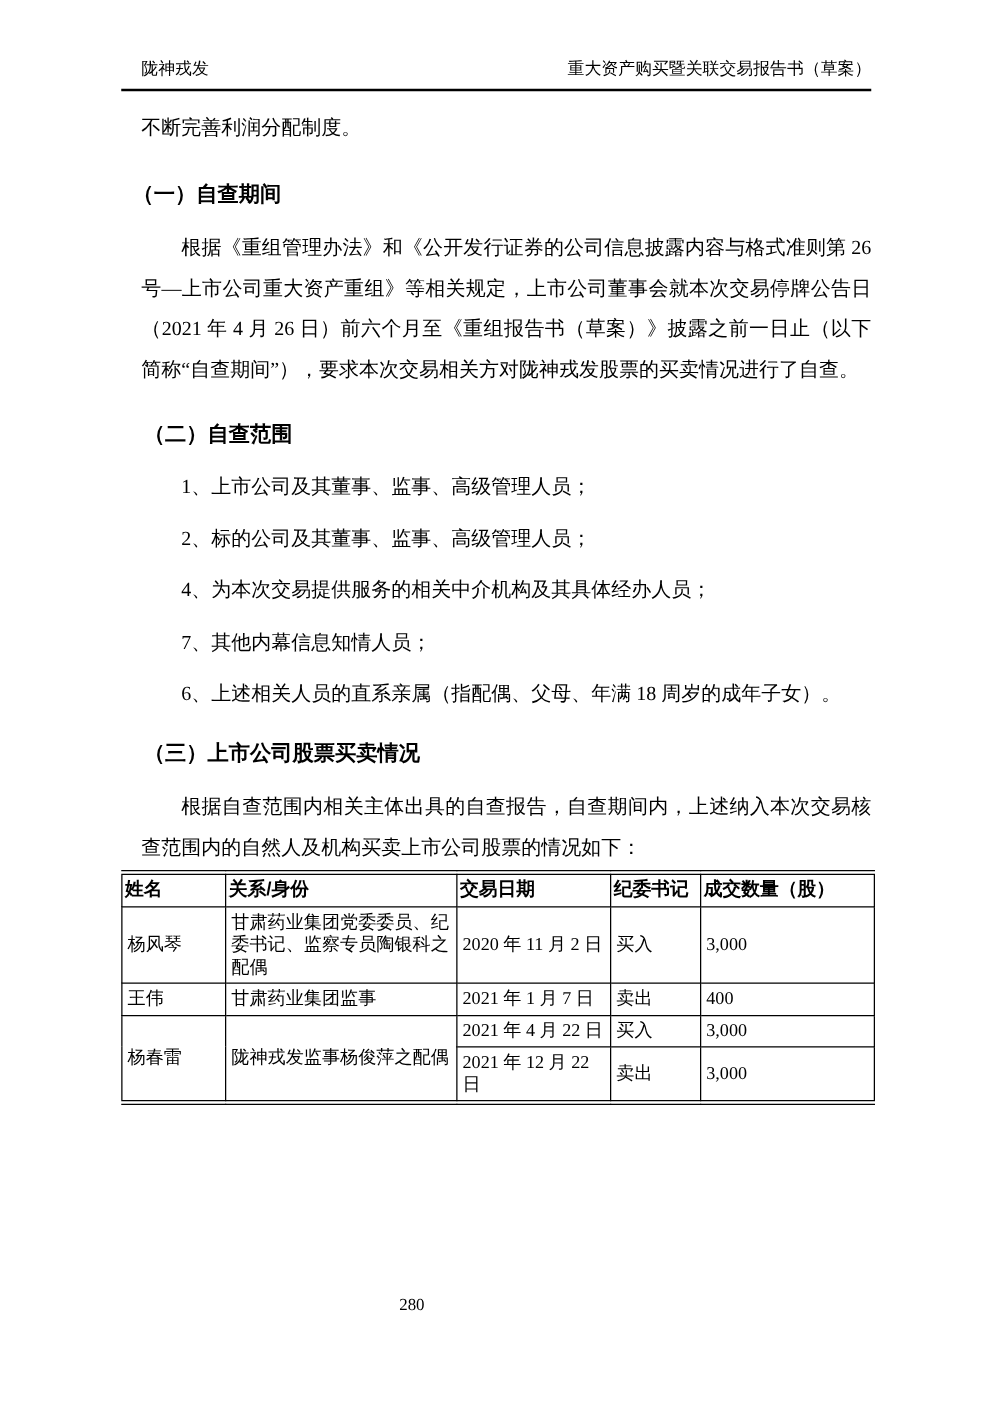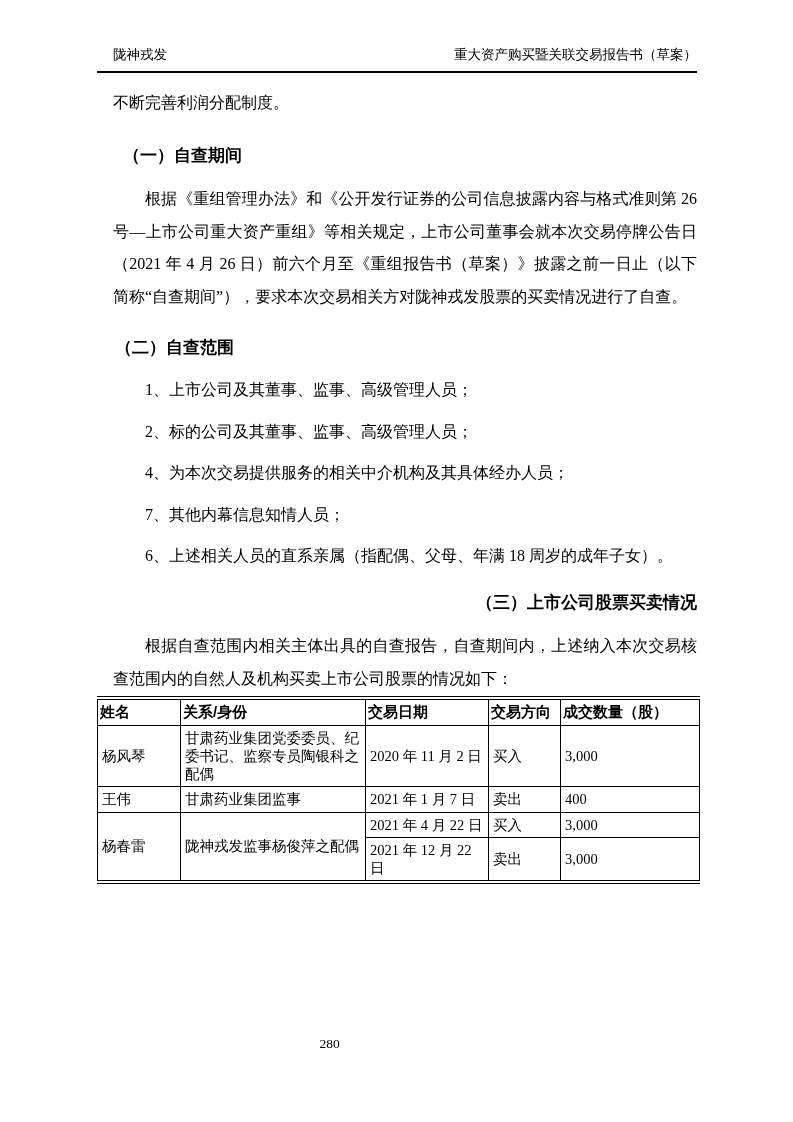--- a/index.html
+++ b/index.html
@@ -37,23 +37,23 @@
     font-family: "Liberation Sans", sans-serif;
     font-weight: 700;
     font-size: 19px;
     letter-spacing: 0.5px;
   }
   .subsection-title {
     font-family: "Liberation Sans", sans-serif;
     font-weight: 700;
     font-size: 17px;
   }
-  .sub1-title { margin: 30px 0 0 26px; }
+  .sub1-title { margin: 30px 0 0 9px; }
   .sub2-title { margin: 22px 0 0 18px; }
-  .sub3-title { margin: 24px 0 0 18px; text-align: right; }
+  .sub3-title { margin: 24px 0 0 18px; }
   .para {
     margin: 16px 0 0 16px;
     width: 584px;
     font-size: 16px;
     line-height: 2.05;
     text-align: justify;
     text-indent: 2em;
   }
   .scope-lead {
     margin: 18px 0 0 16px;
@@ -137,21 +137,21 @@
       <col style="width:185px">
       <col style="width:123px">
       <col style="width:72px">
       <col style="width:139px">
     </colgroup>
     <thead>
       <tr>
         <th>姓名</th>
         <th>关系/身份</th>
         <th>交易日期</th>
-        <th>交易方向</th>
+        <th>纪委书记</th>
         <th>成交数量（股）</th>
       </tr>
     </thead>
     <tbody>
       <tr>
         <td>杨风琴</td>
         <td>甘肃药业集团党委委员、纪委书记、监察专员陶银科之配偶</td>
         <td>2020 年 11 月 2 日</td>
         <td>买入</td>
         <td>3,000</td>

